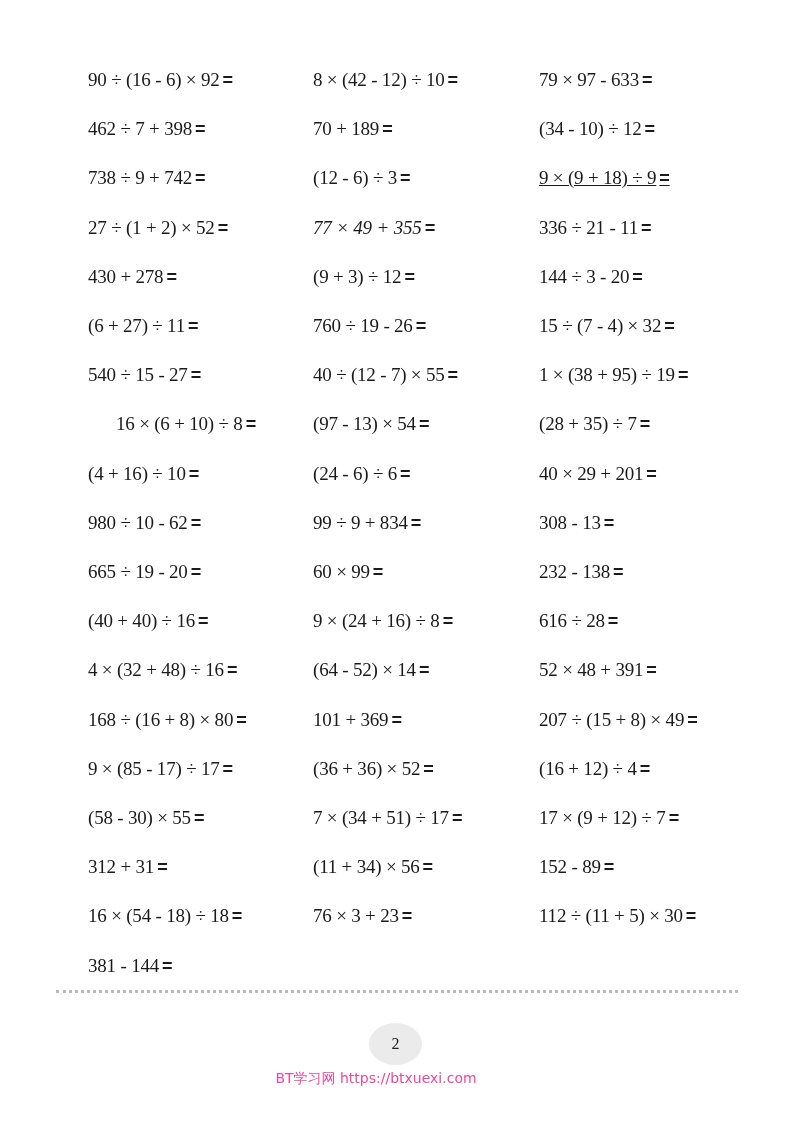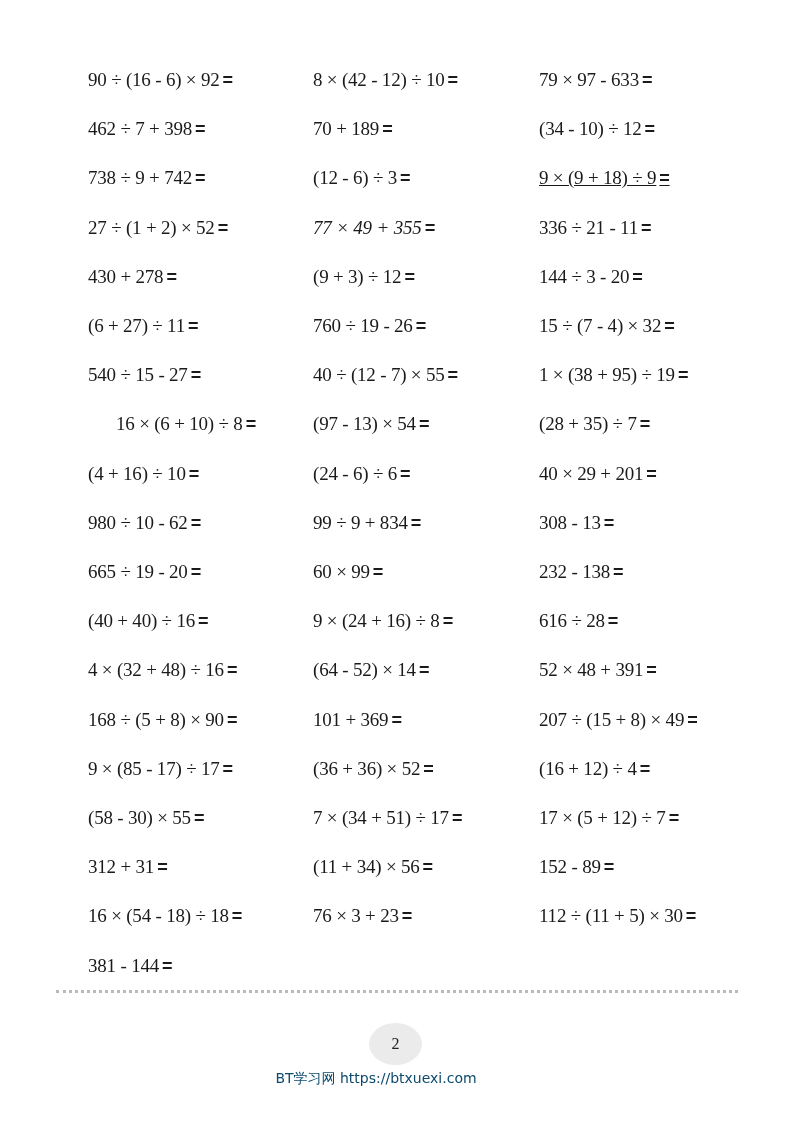--- a/index.html
+++ b/index.html
@@ -58,42 +58,42 @@
       color: #222;
     }
     .site-footer {
       position: absolute;
       left: 0;
       width: 752px;
       top: 1070px;
       text-align: center;
       font-family: "DejaVu Sans", sans-serif;
       font-size: 14px;
-      color: #0c4a6e;
+      color: #ec4899;
     }
   </style>
 </head>
 <body>
 
 <div class="sheet">
   <div id="problems">
       <div class="problem" style="left: 88px; top: 69px;"><span>90 ÷ (16 - 6) × 92</span><span class="eq">=</span></div>
       <div class="problem" style="left: 88px; top: 118px;"><span>462 ÷ 7 + 398</span><span class="eq">=</span></div>
       <div class="problem" style="left: 88px; top: 167px;"><span>738 ÷ 9 + 742</span><span class="eq">=</span></div>
       <div class="problem" style="left: 88px; top: 217px;"><span>27 ÷ (1 + 2) × 52</span><span class="eq">=</span></div>
       <div class="problem" style="left: 88px; top: 266px;"><span>430 + 278</span><span class="eq">=</span></div>
       <div class="problem" style="left: 88px; top: 315px;"><span>(6 + 27) ÷ 11</span><span class="eq">=</span></div>
       <div class="problem" style="left: 88px; top: 364px;"><span>540 ÷ 15 - 27</span><span class="eq">=</span></div>
       <div class="problem" style="left: 91px; top: 413px; margin-left: 25px;"><span>16 × (6 + 10) ÷ 8</span><span class="eq">=</span></div>
       <div class="problem" style="left: 88px; top: 463px;"><span>(4 + 16) ÷ 10</span><span class="eq">=</span></div>
       <div class="problem" style="left: 88px; top: 512px;"><span>980 ÷ 10 - 62</span><span class="eq">=</span></div>
       <div class="problem" style="left: 88px; top: 561px;"><span>665 ÷ 19 - 20</span><span class="eq">=</span></div>
       <div class="problem" style="left: 88px; top: 610px;"><span>(40 + 40) ÷ 16</span><span class="eq">=</span></div>
       <div class="problem" style="left: 88px; top: 659px;"><span>4 × (32 + 48) ÷ 16</span><span class="eq">=</span></div>
-      <div class="problem" style="left: 88px; top: 709px;"><span>168 ÷ (5 + 8) × 90</span><span class="eq">=</span></div>
+      <div class="problem" style="left: 88px; top: 709px;"><span>168 ÷ (16 + 8) × 80</span><span class="eq">=</span></div>
       <div class="problem" style="left: 88px; top: 758px;"><span>9 × (85 - 17) ÷ 17</span><span class="eq">=</span></div>
       <div class="problem" style="left: 88px; top: 807px;"><span>(58 - 30) × 55</span><span class="eq">=</span></div>
       <div class="problem" style="left: 88px; top: 856px;"><span>312 + 31</span><span class="eq">=</span></div>
       <div class="problem" style="left: 88px; top: 905px;"><span>16 × (54 - 18) ÷ 18</span><span class="eq">=</span></div>
       <div class="problem" style="left: 88px; top: 955px;"><span>381 - 144</span><span class="eq">=</span></div>
       <div class="problem" style="left: 313px; top: 69px;"><span>8 × (42 - 12) ÷ 10</span><span class="eq">=</span></div>
       <div class="problem" style="left: 313px; top: 118px;"><span>70 + 189</span><span class="eq">=</span></div>
       <div class="problem" style="left: 313px; top: 167px;"><span>(12 - 6) ÷ 3</span><span class="eq">=</span></div>
       <div class="problem" style="left: 313px; top: 217px; font-style: italic;"><span>77 × 49 + 355</span><span class="eq">=</span></div>
       <div class="problem" style="left: 313px; top: 266px;"><span>(9 + 3) ÷ 12</span><span class="eq">=</span></div>
@@ -118,21 +118,21 @@
       <div class="problem" style="left: 539px; top: 315px;"><span>15 ÷ (7 - 4) × 32</span><span class="eq">=</span></div>
       <div class="problem" style="left: 539px; top: 364px;"><span>1 × (38 + 95) ÷ 19</span><span class="eq">=</span></div>
       <div class="problem" style="left: 539px; top: 413px;"><span>(28 + 35) ÷ 7</span><span class="eq">=</span></div>
       <div class="problem" style="left: 539px; top: 463px;"><span>40 × 29 + 201</span><span class="eq">=</span></div>
       <div class="problem" style="left: 539px; top: 512px;"><span>308 - 13</span><span class="eq">=</span></div>
       <div class="problem" style="left: 539px; top: 561px;"><span>232 - 138</span><span class="eq">=</span></div>
       <div class="problem" style="left: 539px; top: 610px;"><span>616 ÷ 28</span><span class="eq">=</span></div>
       <div class="problem" style="left: 539px; top: 659px;"><span>52 × 48 + 391</span><span class="eq">=</span></div>
       <div class="problem" style="left: 539px; top: 709px;"><span>207 ÷ (15 + 8) × 49</span><span class="eq">=</span></div>
       <div class="problem" style="left: 539px; top: 758px;"><span>(16 + 12) ÷ 4</span><span class="eq">=</span></div>
-      <div class="problem" style="left: 539px; top: 807px;"><span>17 × (5 + 12) ÷ 7</span><span class="eq">=</span></div>
+      <div class="problem" style="left: 539px; top: 807px;"><span>17 × (9 + 12) ÷ 7</span><span class="eq">=</span></div>
       <div class="problem" style="left: 539px; top: 856px;"><span>152 - 89</span><span class="eq">=</span></div>
       <div class="problem" style="left: 539px; top: 905px;"><span>112 ÷ (11 + 5) × 30</span><span class="eq">=</span></div>
     </div>
 
   <div class="divider"></div>
 
   <div class="page-badge">
     <span>2</span>
   </div>
 

